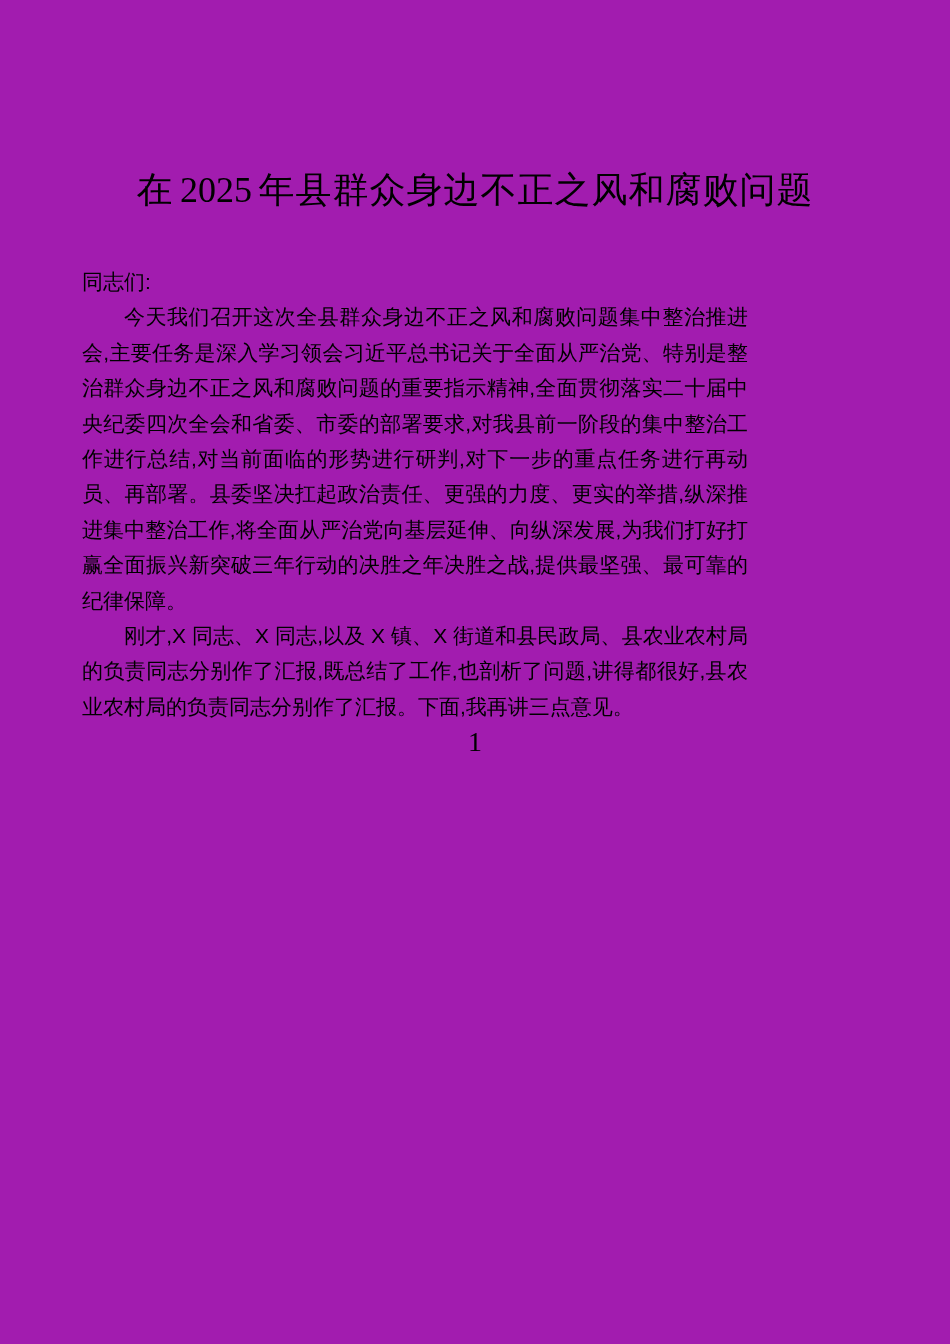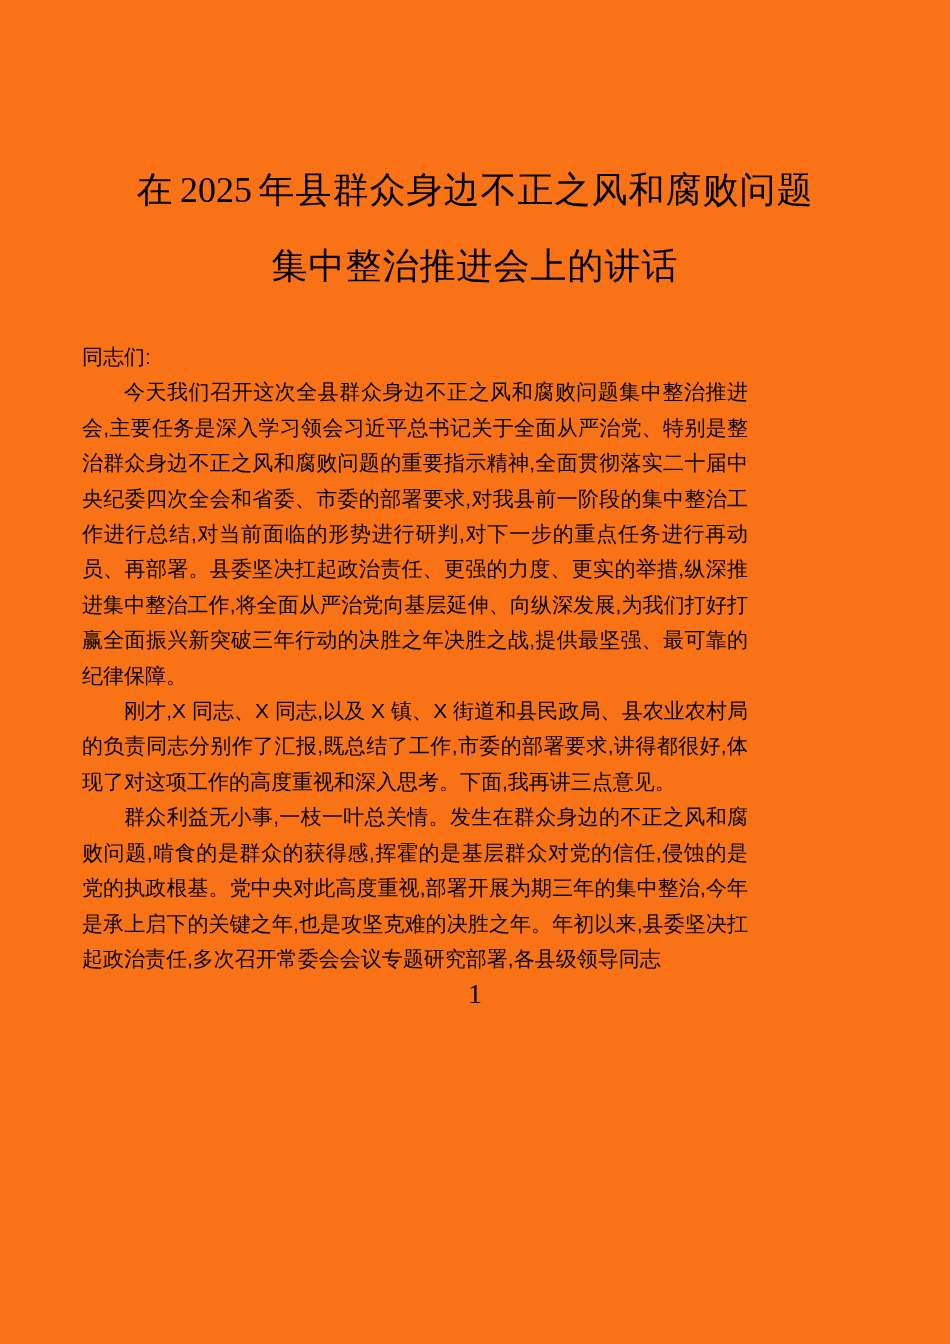--- a/index.html
+++ b/index.html
@@ -9,21 +9,21 @@
   body {
     width: 950px;
     height: 1344px;
     background: #ffffff;
     overflow: hidden;
   }
   .page {
     position: relative;
     width: 950px;
     height: 1344px;
-    background: #f97316;
+    background: #a21caf;
     color: #000000;
     font-family: "Liberation Sans", sans-serif;
     overflow: hidden;
   }
   .doc-title {
     margin: 152px 0 0 0;
     padding: 0;
     font-size: 36px;
     font-weight: normal;
     line-height: 75px;
@@ -58,27 +58,25 @@
     line-height: 32px;
   }
 </style>
 </head>
 <body>
 
 <main class="page">
 
   <h1 class="doc-title">
     <div><span>在</span><span class="latin-num">2025</span><span>年县群众身边不正之风和腐败问题</span></div>
-    <div>集中整治推进会上的讲话</div>
   </h1>
 
   <section class="doc-body">
     <p class="no-indent">同志们:</p>
     <p>今天我们召开这次全县群众身边不正之风和腐败问题集中整治推进会,主要任务是深入学习领会习近平总书记关于全面从严治党、特别是整治群众身边不正之风和腐败问题的重要指示精神,全面贯彻落实二十届中央纪委四次全会和省委、市委的部署要求,对我县前一阶段的集中整治工作进行总结,对当前面临的形势进行研判,对下一步的重点任务进行再动员、再部署。县委坚决扛起政治责任、更强的力度、更实的举措,纵深推进集中整治工作,将全面从严治党向基层延伸、向纵深发展,为我们打好打赢全面振兴新突破三年行动的决胜之年决胜之战,提供最坚强、最可靠的纪律保障。</p>
-    <p>刚才,X 同志、X 同志,以及 X 镇、X 街道和县民政局、县农业农村局的负责同志分别作了汇报,既总结了工作,市委的部署要求,讲得都很好,体现了对这项工作的高度重视和深入思考。下面,我再讲三点意见。</p>
-    <p>群众利益无小事,一枝一叶总关情。发生在群众身边的不正之风和腐败问题,啃食的是群众的获得感,挥霍的是基层群众对党的信任,侵蚀的是党的执政根基。党中央对此高度重视,部署开展为期三年的集中整治,今年是承上启下的关键之年,也是攻坚克难的决胜之年。年初以来,县委坚决扛起政治责任,多次召开常委会会议专题研究部署,各县级领导同志</p>
+    <p>刚才,X 同志、X 同志,以及 X 镇、X 街道和县民政局、县农业农村局的负责同志分别作了汇报,既总结了工作,也剖析了问题,讲得都很好,县农业农村局的负责同志分别作了汇报。下面,我再讲三点意见。</p>
   </section>
 
   <footer class="page-footer">
     <span>1</span>
   </footer>
 
 </main>
 
 </body></html>

